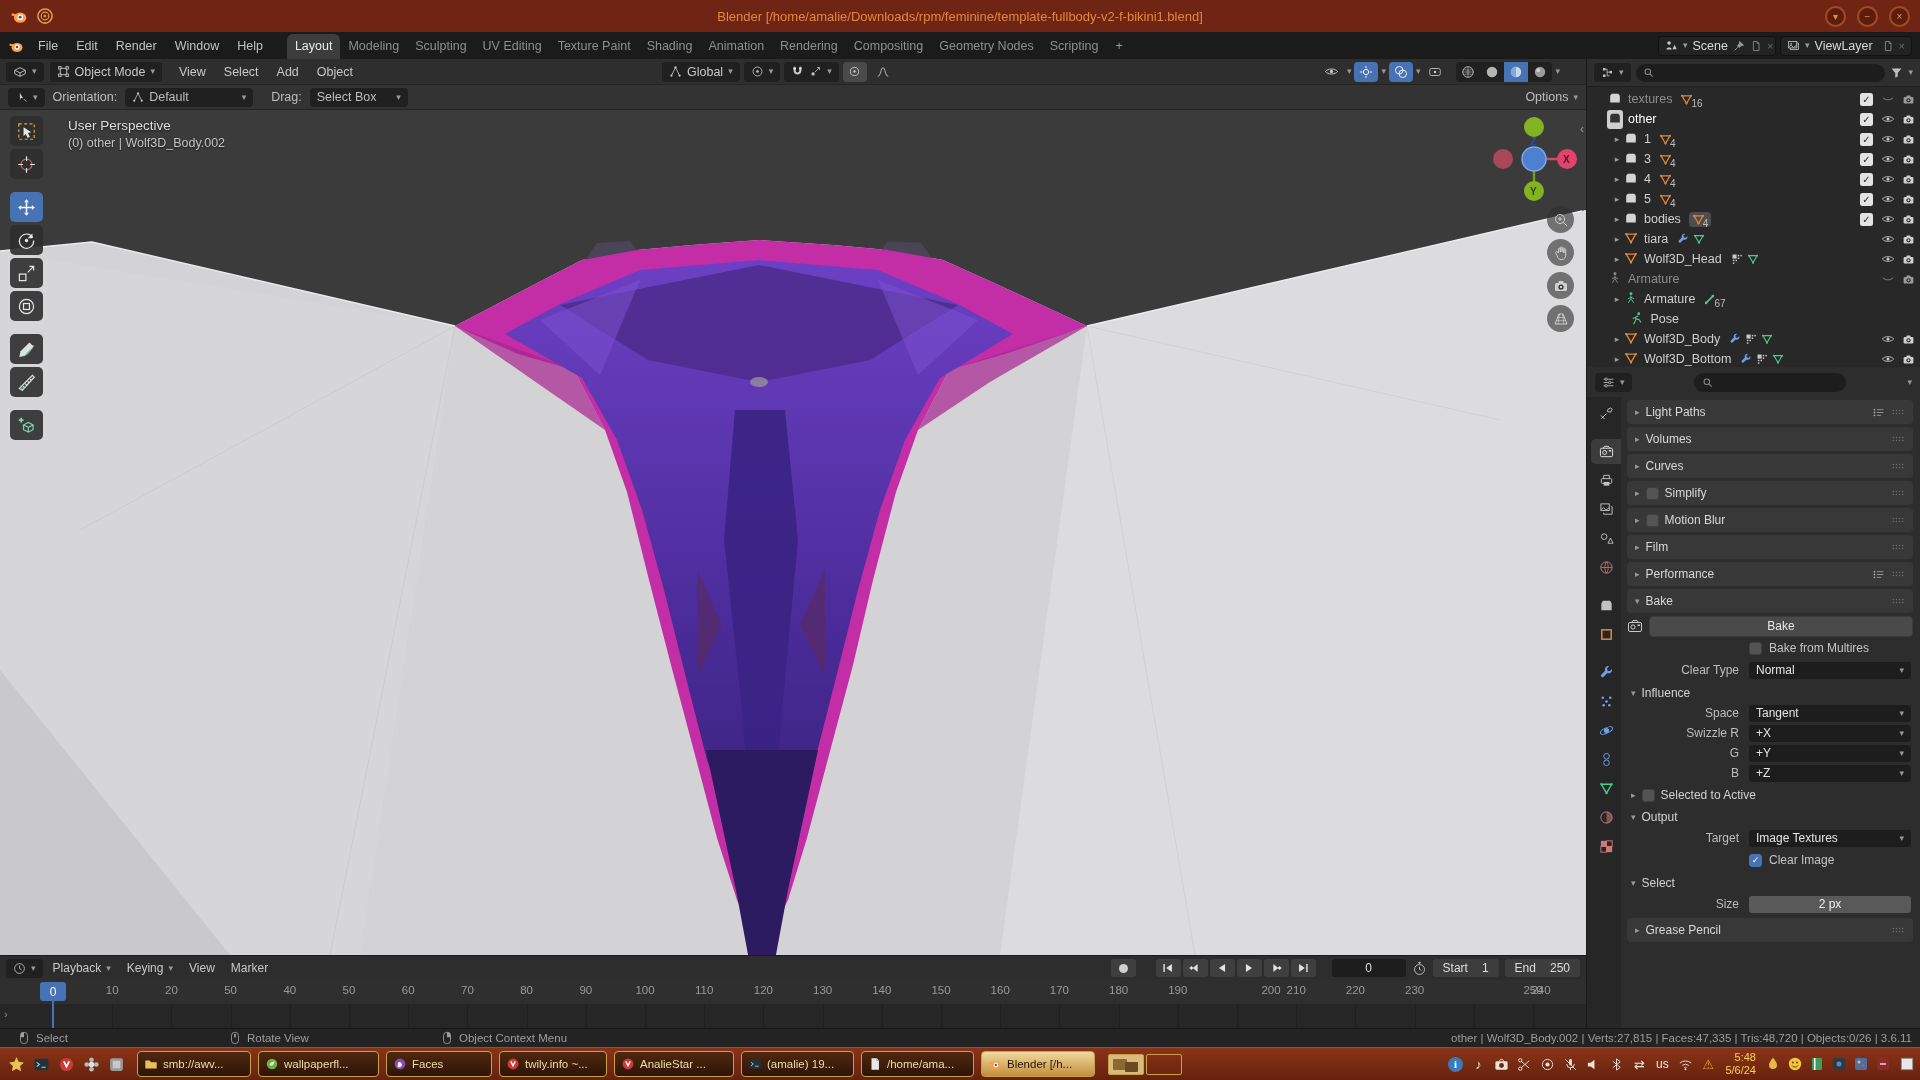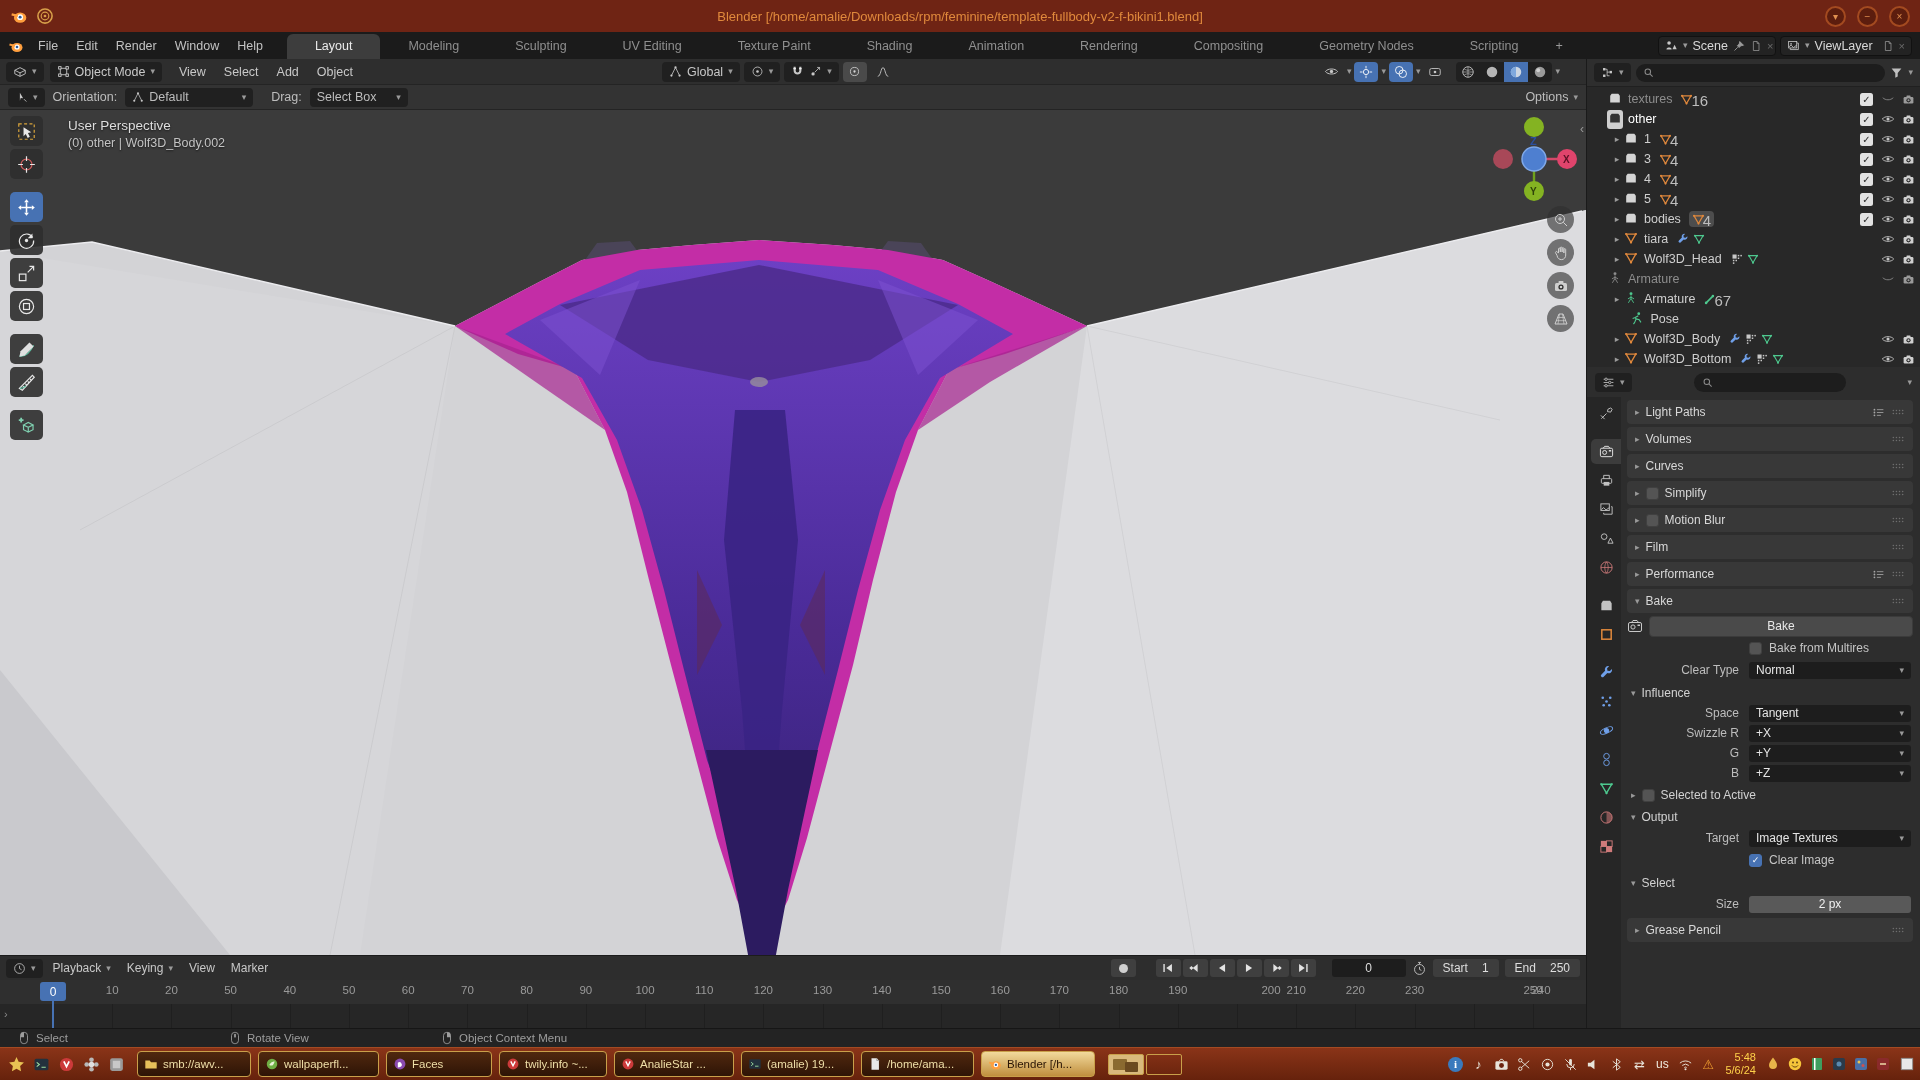--- a/index.html
+++ b/index.html
@@ -17,21 +17,21 @@
     font-size:13px; white-space:nowrap; }
   .winbtns { margin-left:auto; display:flex; gap:11px; }
   .winbtn { width:21px; height:21px; border-radius:50%; background:#5c1d0e; border:2px solid #a34a20;
     color:#e09050; font-size:10px; display:flex; align-items:center; justify-content:center; }
 
   
   .menubar { height:27px; background:#1b1b1b; display:flex; align-items:center; gap:1px;
     padding:0 8px; font-size:12.5px; color:#c2c2c2; flex:none; }
   .menu-item { padding:3px 9px; border-radius:4px; white-space:nowrap; }
   .ws-tabs { display:flex; margin-left:14px; align-items:flex-end; height:100%; }
-  .ws-tab { padding:5px 28px 6px; color:#8f8f8f; font-size:12.5px; border-radius:6px 6px 0 0; white-space:nowrap; }
+  .ws-tab { padding:5px 8px 6px; color:#8f8f8f; font-size:12.5px; border-radius:6px 6px 0 0; white-space:nowrap; }
   .ws-tab.active { background:#3d3d3d; color:#eaeaea; }
   .ws-plus { padding:4px 8px; color:#9a9a9a; }
   .mb-right { margin-left:auto; display:flex; align-items:center; gap:4px; }
   .mb-field { background:#232323; border:1px solid #111; border-radius:4px; height:20px;
     display:flex; align-items:center; gap:5px; padding:0 6px; color:#d8d8d8; }
   .dimx { color:#6a6a6a; font-size:11px; }
 
   
   .main { display:flex; height:969px; flex:none; }
   .vp-col { width:1586px; display:flex; flex-direction:column; flex:none; }
@@ -103,21 +103,21 @@
     align-items:center; padding:0 7px; gap:5px; }
   .ol-rows { flex:1; padding-top:2px; }
   .ol-row { height:20px; display:flex; align-items:center; position:relative; font-size:12.5px;
     color:#cfcfcf; padding-left:8px; }
   .ol-row .lbl { margin-left:5px; white-space:nowrap; }
   .ol-row.dim { color:#8d8d8d; }
   .ol-expand { width:12px; color:#9a9a9a; font-size:9px; text-align:center; }
   .icbox { border-radius:3px; padding:1px; }
   .icbox.boxed { background:#cfcfcf; }
   .badge { display:inline-flex; align-items:flex-end; margin-left:8px; position:relative; }
-  .badge .cnt { font-size:15px; color:#bdbdbd; margin-left:-2px; margin-bottom:-3px; }
+  .badge .cnt { font-size:10px; color:#bdbdbd; margin-left:-2px; margin-bottom:-3px; }
   .badge.bboxed { background:#4d4d4d; border-radius:4px; padding:1px 3px; }
   .extras { display:inline-flex; gap:4px; margin-left:9px; align-items:center; }
   .olc { position:absolute; display:flex; align-items:center; justify-content:center; width:15px; height:15px; }
   .ocheck { width:13px; height:13px; border-radius:2.5px; background:#e2e2e2; color:#2a2a2a;
     font-size:10px; display:flex; align-items:center; justify-content:center; }
 
   .props { flex:1; display:flex; flex-direction:column; background:#2d2d2d; }
   .props-header { height:30px; display:flex; align-items:center; gap:6px; padding:0 8px; flex:none; }
   .props-search { width:152px; height:19px; background:#1d1d1d; border-radius:10px; display:flex;
     align-items:center; gap:5px; padding:0 8px; margin:0 auto; }
@@ -1836,20 +1836,21 @@
       </span>
     <span class="hint" style="left:440px" id="hint2">
         <span class="ic" style="width:14px;height:14px;color:#9d9d9d">
           <svg viewBox="0 0 16 16" fill="none">
             <rect x="4" y="1.5" width="8" height="13" rx="3.8" stroke="currentColor"></rect>
             <path d="M8 1.5h1.2A2.8 2.8 0 0 1 12 4.3V7H8z" fill="currentColor"></path>
           </svg>
         </span>
         <span>Object Context Menu</span>
       </span>
+    <span class="sb-info">other | Wolf3D_Body.002 | Verts:27,815 | Faces:47,335 | Tris:48,720 | Objects:0/26 | 3.6.11</span>
   </div>
 
   <div class="taskbar">
     <span class="launcher">
         <span class="ic" style="width:17px;height:17px">
           <svg viewBox="0 0 16 16" fill="none">
             <path d="M8 1l2 4.5 5 .5-3.6 3.4.9 5L8 12l-4.3 2.4.9-5L1 6l5-.5z" fill="#e8c254"></path>
           </svg>
         </span>
       </span>

